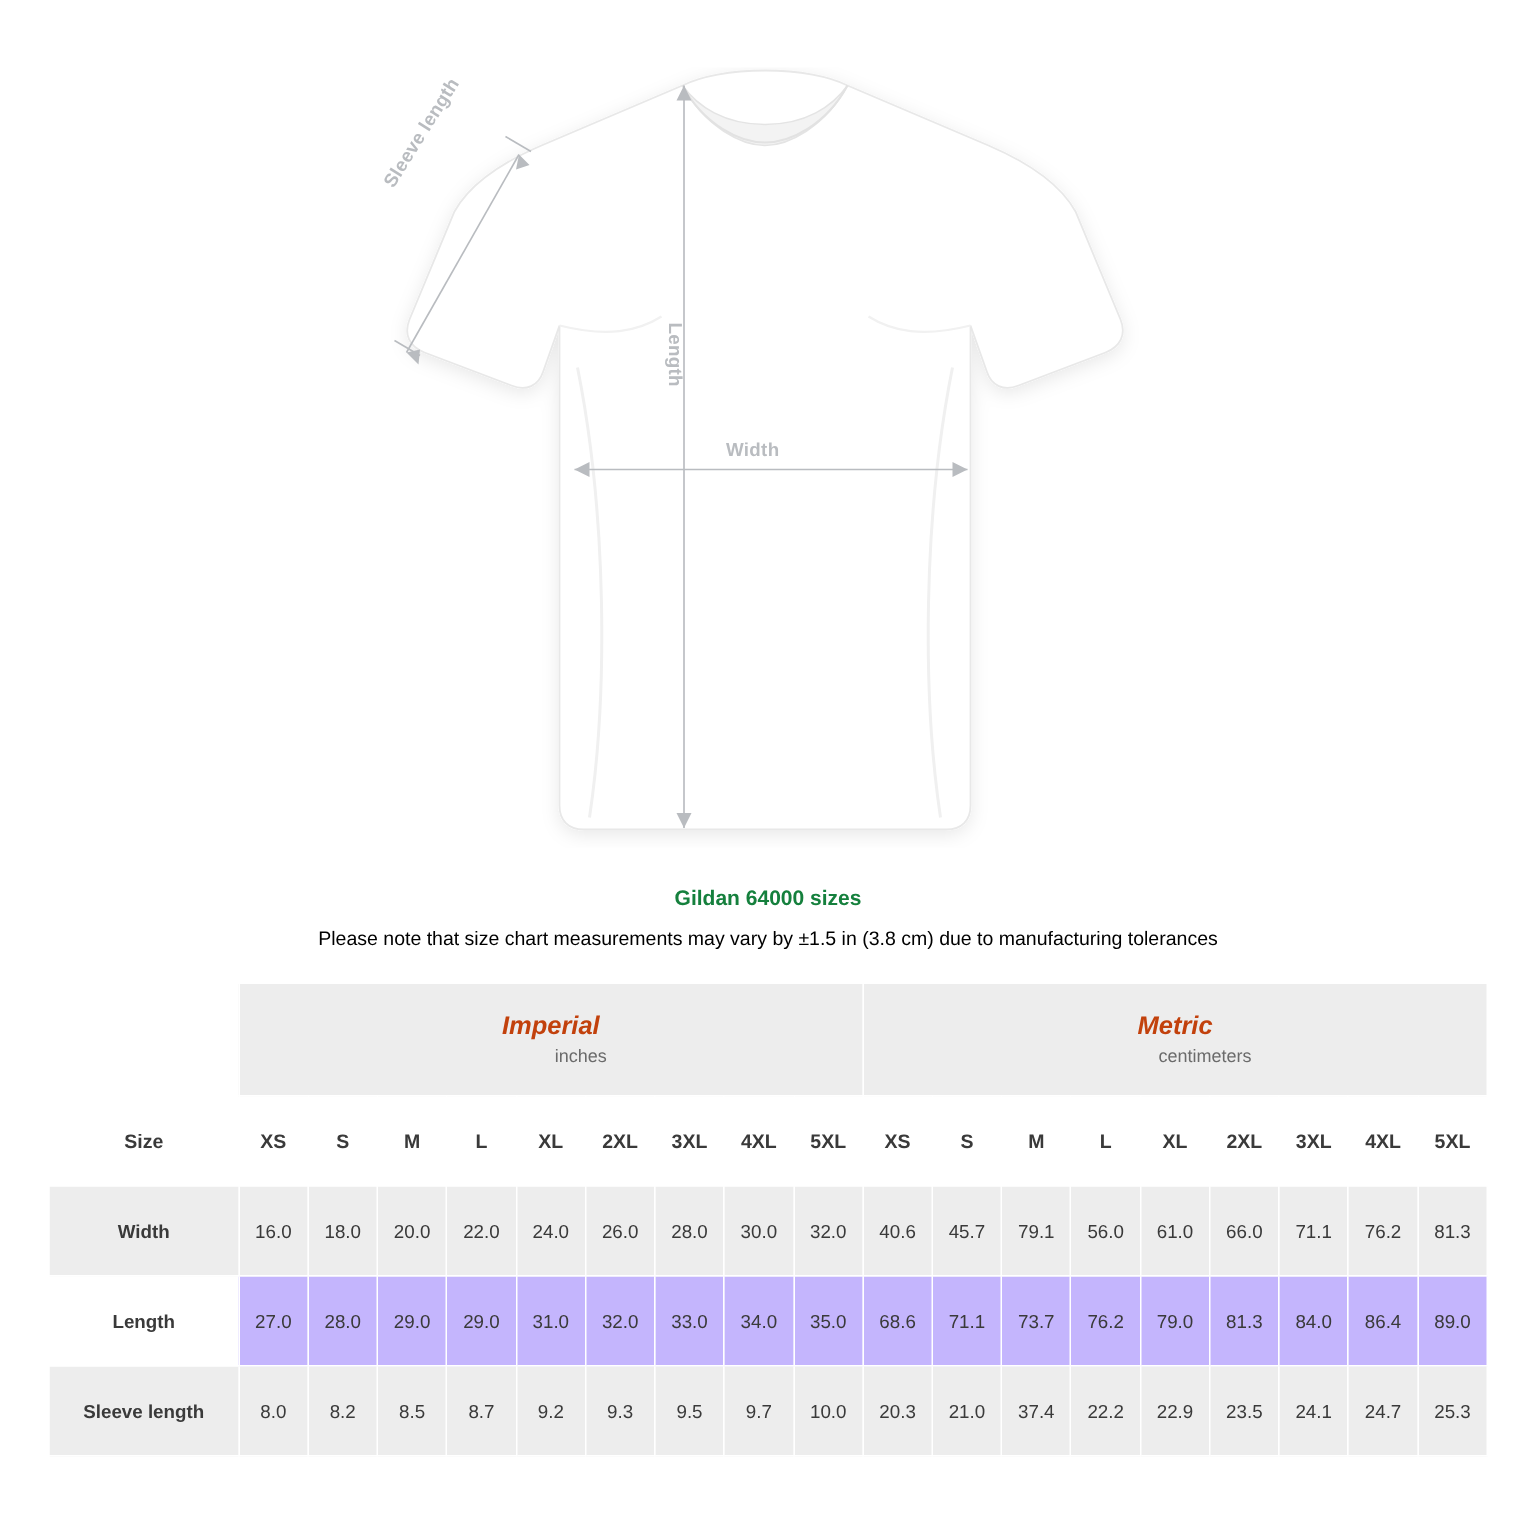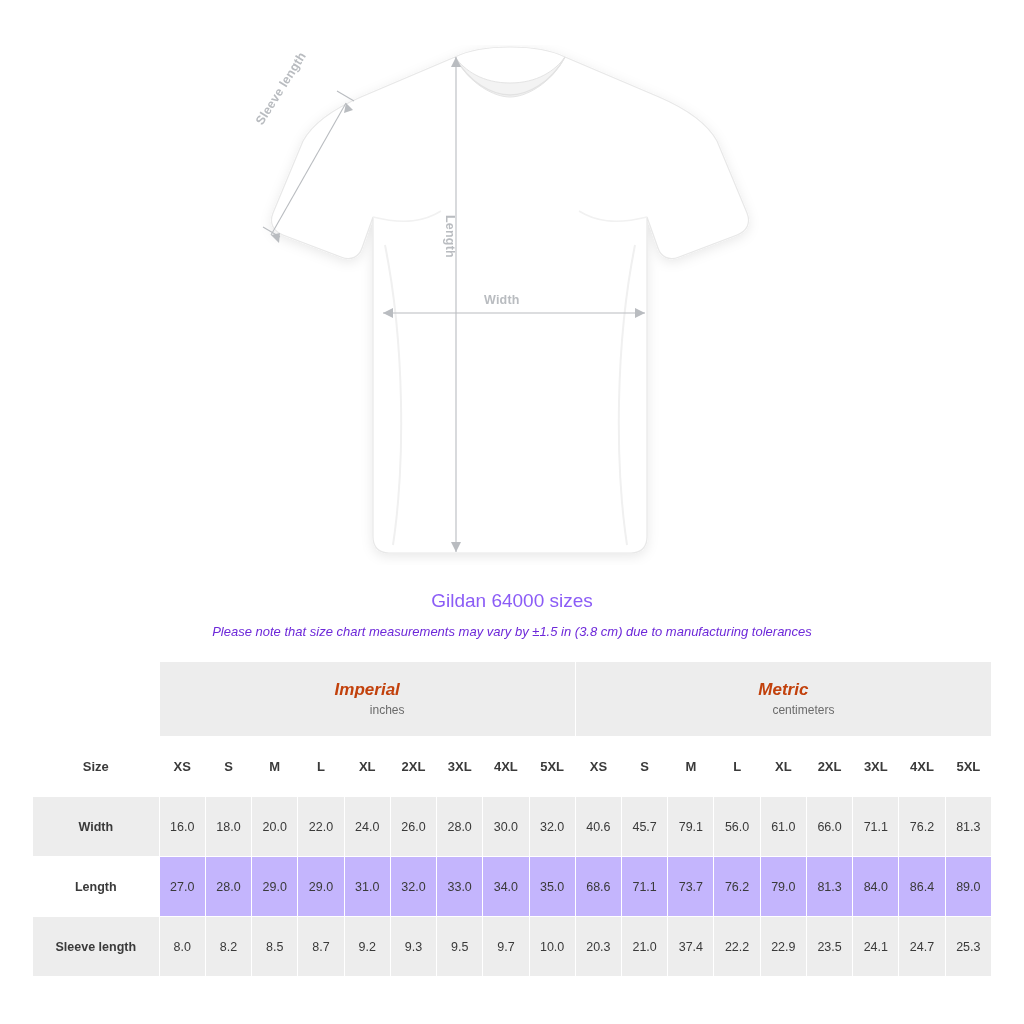--- a/index.html
+++ b/index.html
@@ -56,29 +56,28 @@
     left: 484px;
     top: 293px;
   }
 
   
   .title-block {
     text-align: center;
     margin-top: 10px;
   }
   .chart-title {
-    font-size: 19px;
-    font-weight: normal;
-    color: #8b5cf6;
+    font-size: 14px;
+    font-weight: bold;
+    color: #15803d;
     margin: 0 0 12px 0;
   }
   .chart-note {
     font-size: 13px;
-    font-style: italic;
-    color: #6d28d9;
+    color: #000000;
     margin: 0;
   }
 
   
   .table-wrap {
     margin: 22px 32px 0 32px;
   }
   table.size-table {
     border-collapse: collapse;
     width: 960px;

